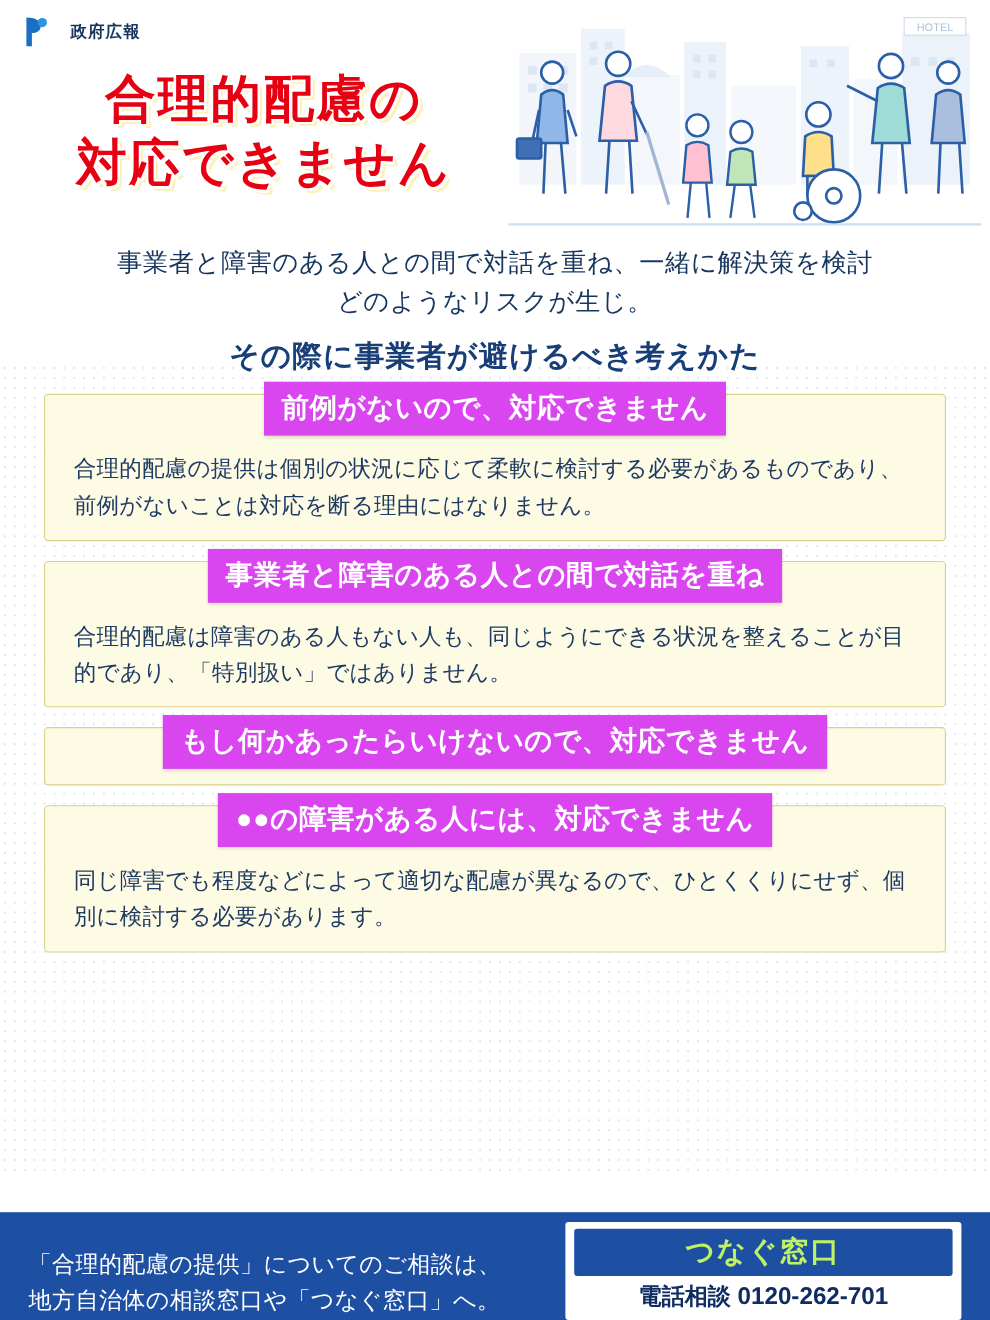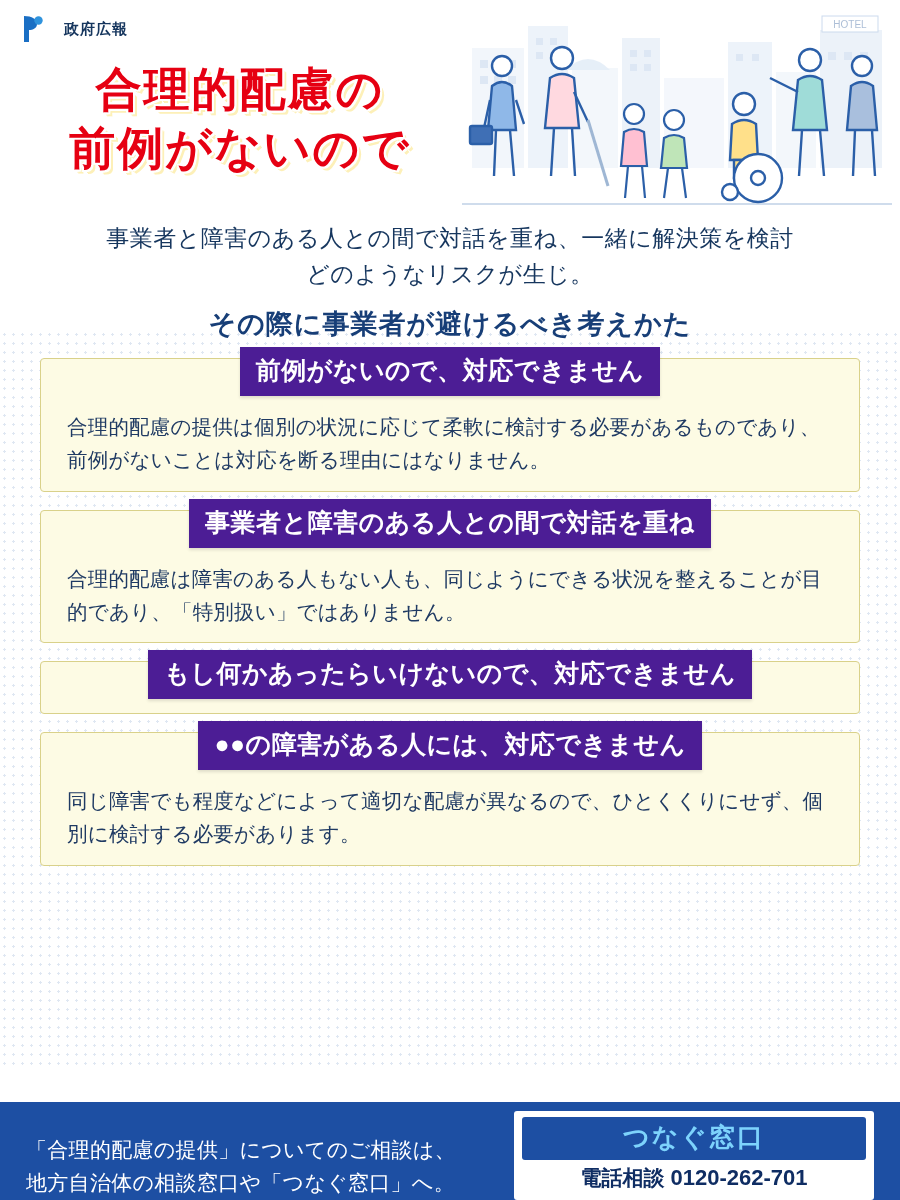--- a/index.html
+++ b/index.html
@@ -98,21 +98,21 @@
   .card {
     background: #fdfbe4;
     border: 1.5px solid #d9d18a;
     border-radius: 4px;
     padding: 0 0 14px 0;
     position: relative;
   }
   .card-banner {
     position: relative;
     margin: -12px auto 0;
-    background: #4c1d95;
+    background: #d946ef;
     color: #ffffff;
     font-size: 25px;
     font-weight: bold;
     letter-spacing: 0.5px;
     text-align: center;
     padding: 7px 16px 9px;
     width: max-content;
     max-width: 96%;
     box-shadow: 0 2px 3px rgba(0,0,0,0.12);
   }
@@ -145,21 +145,21 @@
   }
   .contact-box {
     width: 360px;
     background: #ffffff;
     border-radius: 3px;
     padding: 6px 8px 8px;
     text-align: center;
   }
   .contact-title {
     background: #1d4fa3;
-    color: #7dd3fc;
+    color: #bef264;
     font-size: 26px;
     font-weight: bold;
     letter-spacing: 2px;
     border-radius: 3px;
     padding: 3px 0 5px;
   }
   .contact-phone {
     margin-top: 4px;
     color: #0f2d63;
     font-weight: bold;
@@ -184,21 +184,21 @@
           <svg width="26" height="30" viewBox="0 0 26 30" aria-hidden="true">
             <path d="M6 2 C14 2 19 5 19 10 C19 14 15 16 11 16 L11 28 L6 28 Z" fill="#1a6fc4"></path>
             <circle cx="20.5" cy="6.5" r="4.2" fill="#2f93dd"></circle>
           </svg>
         </span>
         <span class="logo-text">政府広報</span>
       </div>
 
       <div class="title-block">
         <span class="title-line">合理的配慮の</span>
-        <span class="title-line">前例がないので</span>
+        <span class="title-line">対応できません</span>
       </div>
 
       <div class="hero">
         <svg width="430" height="208" viewBox="0 0 430 208" aria-hidden="true">
 
           <g opacity="0.5">
             <rect x="10" y="40" width="52" height="120" fill="#e6eef8"></rect>
             <rect x="66" y="18" width="40" height="142" fill="#dde8f6"></rect>
             <rect x="110" y="60" width="46" height="100" fill="#e9f0f9"></rect>
             <rect x="160" y="30" width="38" height="130" fill="#dbe6f5"></rect>

